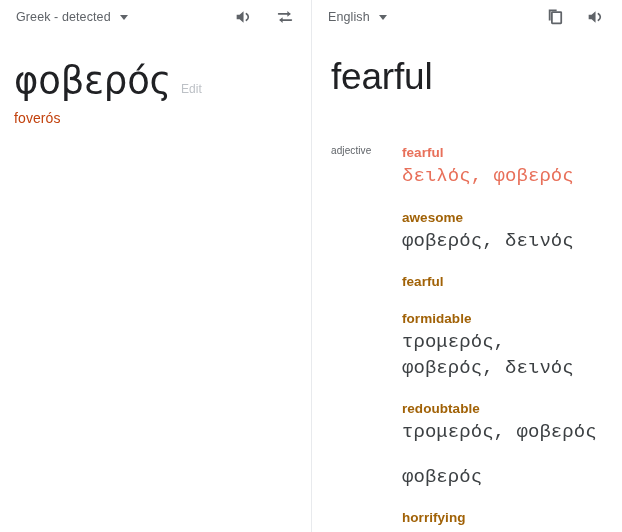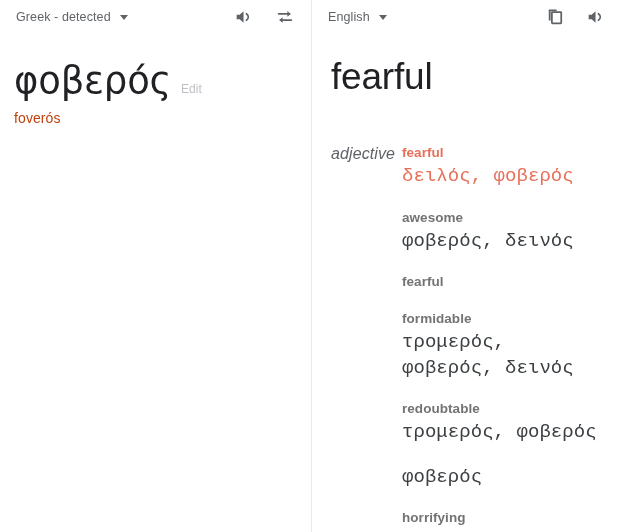--- a/index.html
+++ b/index.html
@@ -133,40 +133,39 @@
   }
 
   .definitions {
     margin-top: 47px;
     display: flex;
     align-items: flex-start;
   }
   .pos-label {
     width: 71px;
     flex: 0 0 71px;
-    font-size: 16px;
+    font-size: 10px;
     color: #5f6368;
     padding-top: 1px;
     letter-spacing: 0.1px;
-    font-style: italic;
   }
   .sense-list {
     flex: 1 1 auto;
     min-width: 0;
   }
   .sense {
     margin-bottom: 19px;
   }
   .sense:last-child {
     margin-bottom: 8px;
   }
   .sense-word {
     font-size: 13.5px;
     font-weight: bold;
-    color: #737373;
+    color: #a16207;
     line-height: 1.32;
     letter-spacing: 0.05px;
     cursor: pointer;
   }
   .sense-translations {
     font-family: Liberation Mono, monospace;
     font-size: 19px;
     color: #3c4043;
     line-height: 1.35;
     margin-top: 2px;

